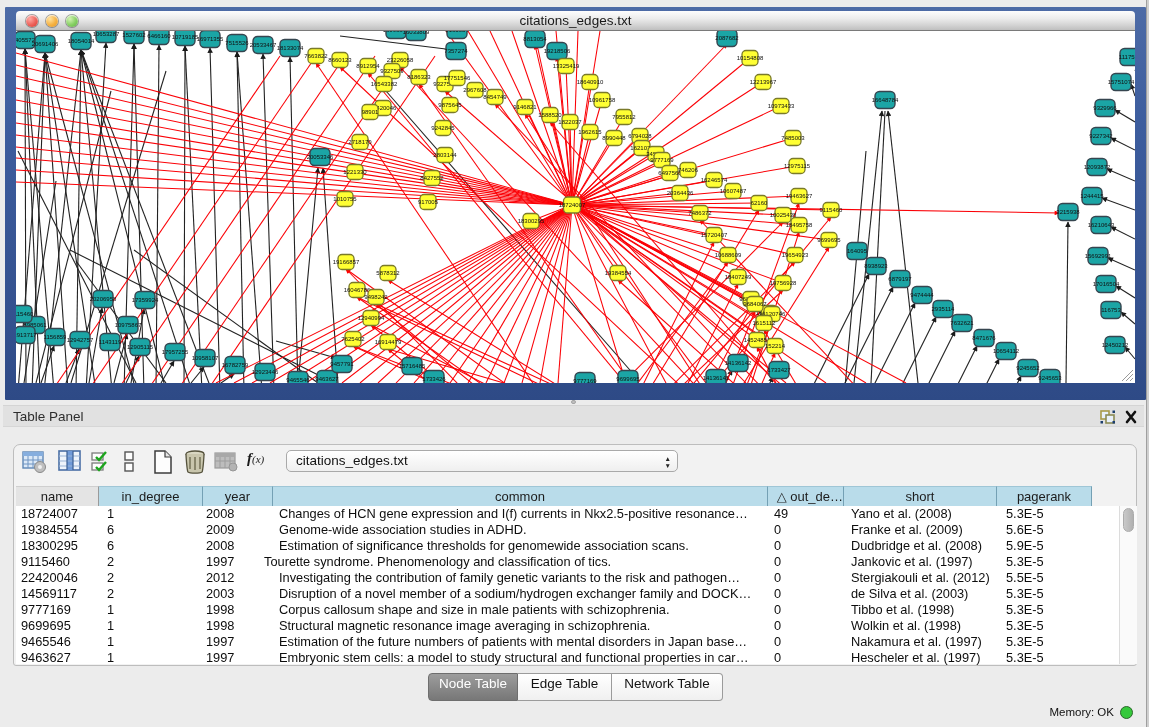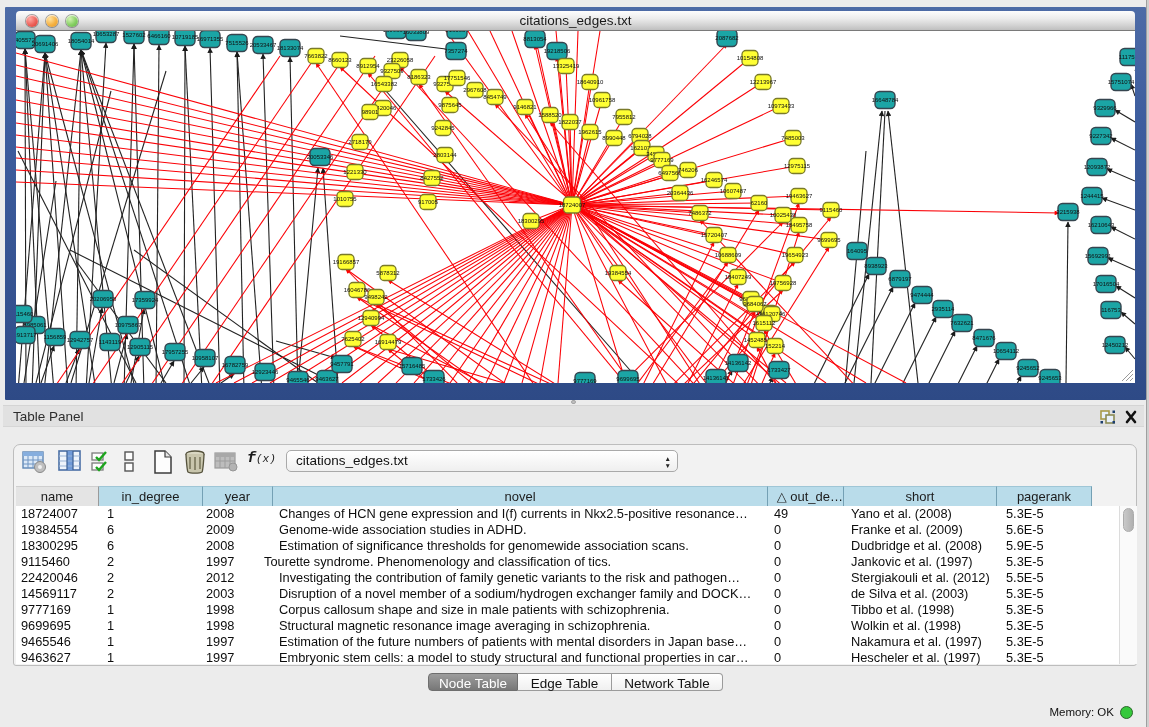--- a/index.html
+++ b/index.html
@@ -32,21 +32,21 @@
  border-top:1px solid #9fc6d6;text-align:center;line-height:19px;overflow:hidden;white-space:nowrap;font-size:13px}
 .hc.gray{background:#e4e4e4;border-right:1px solid #9a9a9a;border-top:1px solid #cfcfcf}
 #tbody{left:16px;top:506px;width:1103px;height:158px;background:#fff}
 .trow{position:absolute;left:0;width:1149px;height:16px;font-size:12.8px;color:#0d0d0d}
 .trow span{position:absolute;top:0;white-space:nowrap;line-height:16px}
 #vsb{left:1119px;top:506px;width:18px;height:158px;background:#fafafa;border-left:1px solid #dcdcdc}
 #vsb .th{position:absolute;left:3px;top:2px;width:11px;height:24px;border-radius:6px;
  background:linear-gradient(90deg,#c9c9c9,#b0b0b0);border:1px solid #ababab}
 
 #seg{left:428px;top:673px;height:21px;font-size:13.5px}
-.sb{position:absolute;top:0;height:18px;line-height:20px;text-align:center;
+.sb{position:absolute;top:0;height:28px;line-height:20px;text-align:center;
  background:linear-gradient(#ffffff,#f0f0f0);border:1px solid #9b9b9b;color:#111}
 .sb.sel{background:linear-gradient(#9d9d9d,#777777);color:#fff;border-color:#6e6e6e}
 #mem{right:16px;top:706px;font-size:11.5px;color:#111}
 #mem .dot{display:inline-block;width:13px;height:13px;border-radius:50%;
  background:#35c93b;border:1.5px solid #2b652b;vertical-align:-3px;margin-left:6px}
 
 #redge{left:1146px;top:0;width:3px;height:727px;background:#cfcfcf;border-left:1px solid #9f9f9f}
 
 .ic{position:absolute;top:449px}
 </style></head><body>
@@ -646,31 +646,31 @@
 <path d="M3 5 c0 2 1 17 2 18 c2 1.5 12 1.5 14 0 c1 -1 2 -16 2 -18" fill="#c9c6ad" stroke="#55523c" stroke-width="1.3"></path>
 <path d="M7 8 v12 M12 8 v13 M17 8 v12" stroke="#7a775c" stroke-width="1.6"></path>
 </svg>
 <svg class="ic" style="left:214px" width="26" height="26">
 <rect x="1" y="4" width="20" height="15" fill="#bdbdbd" stroke="#9a9a9a" stroke-width="1.2"></rect>
 <rect x="1" y="4" width="20" height="4" fill="#a8a8a8"></rect>
 <path d="M1 12 h20 M6 8 v11 M11 8 v11 M16 8 v11" stroke="#9d9d9d" stroke-width="1"></path>
 <circle cx="19" cy="18" r="4" fill="#b3b3b3" stroke="#969696"></circle>
 </svg>
 <div class="abs" style="left:247px;top:450px;width:26px;height:22px;
- font-size:15px;color:#1a1a1a;font-style:italic;font-family:Liberation Mono, monospace">
+ font-size:15px;color:#1a1a1a;font-style:italic;font-family:Liberation Serif, serif">
  <b>f</b><span style="font-size:11px">(x)</span></div>
 <div class="abs" id="drop">
     <span class="t">citations_edges.txt</span>
     <span class="st">▲<br>▼</span>
   </div>
 <div class="abs" id="thead">
   <div class="hc gray" style="left:0;width:83px">name</div>
   <div class="hc" style="left:83px;width:104px">in_degree</div>
   <div class="hc" style="left:187px;width:70px">year</div>
-  <div class="hc" style="left:257px;width:495px">novel</div>
+  <div class="hc" style="left:257px;width:495px">common</div>
   <div class="hc" style="left:752px;width:76px;text-align:right;padding-left:6px">△ out_de…</div>
   <div class="hc" style="left:828px;width:153px">short</div>
   <div class="hc" style="left:981px;width:95px">pagerank</div>
 </div>
 <div class="abs" id="tbody"></div>
 <div class="trow" style="top:506px">
     <span style="left:21px">18724007</span>
     <span style="left:107px">1</span>
     <span style="left:206px">2008</span>
     <span style="left:279px">Changes of HCN gene expression and I(f) currents in Nkx2.5‑positive resonance…</span>

